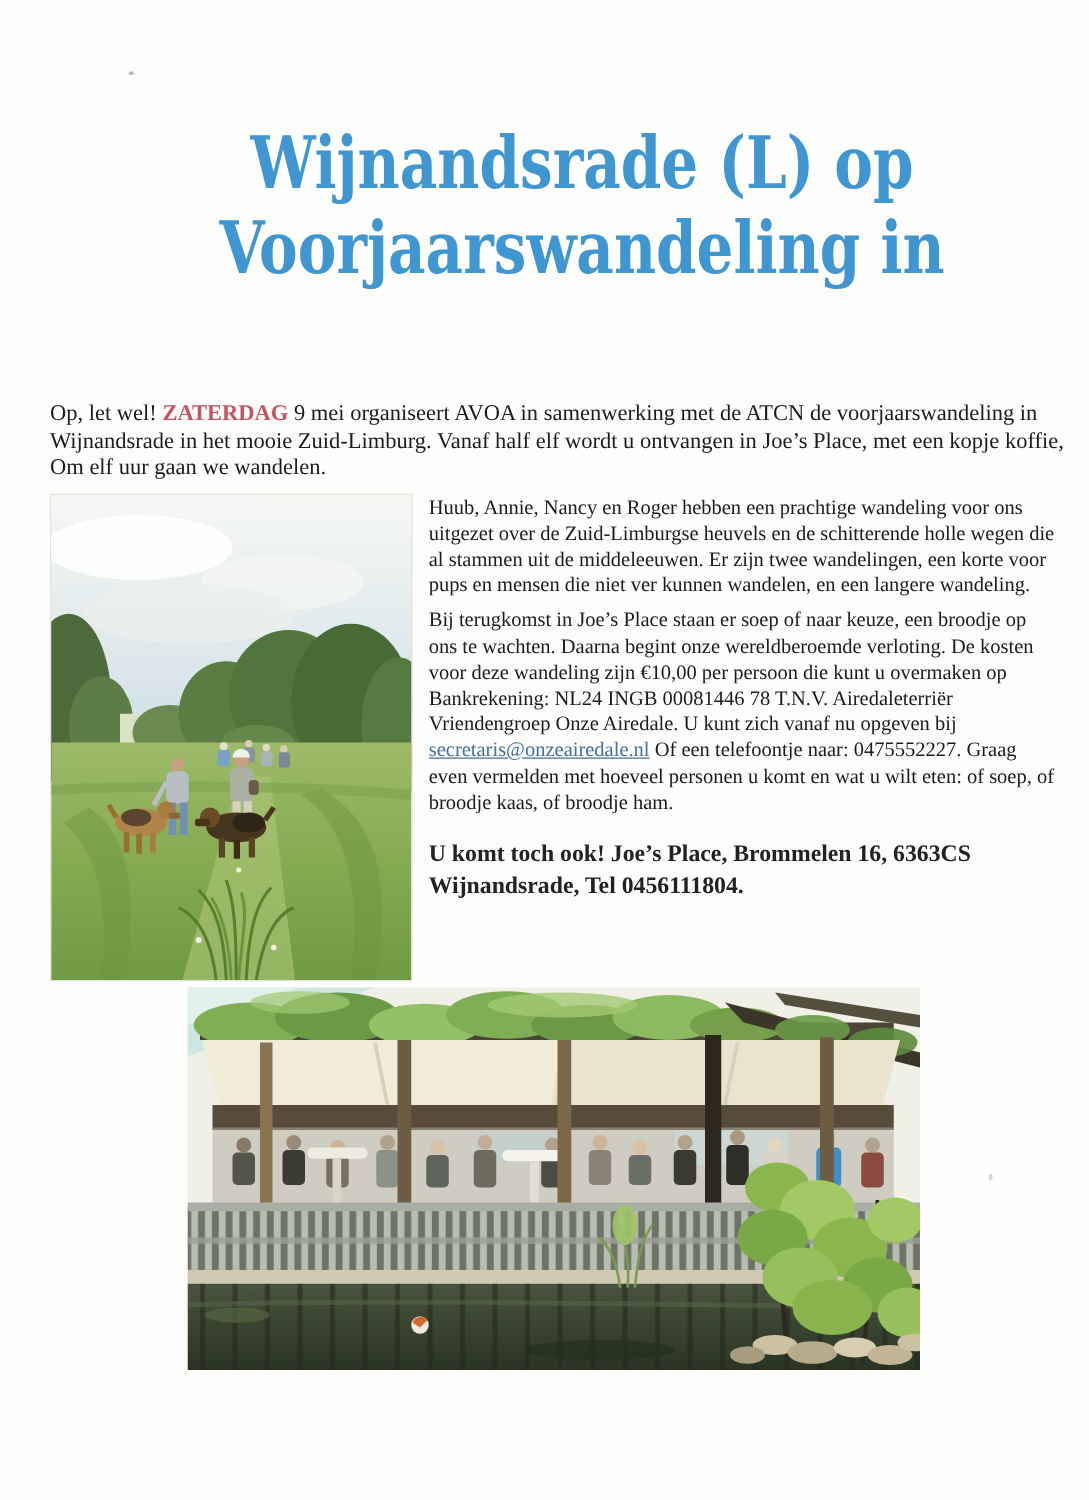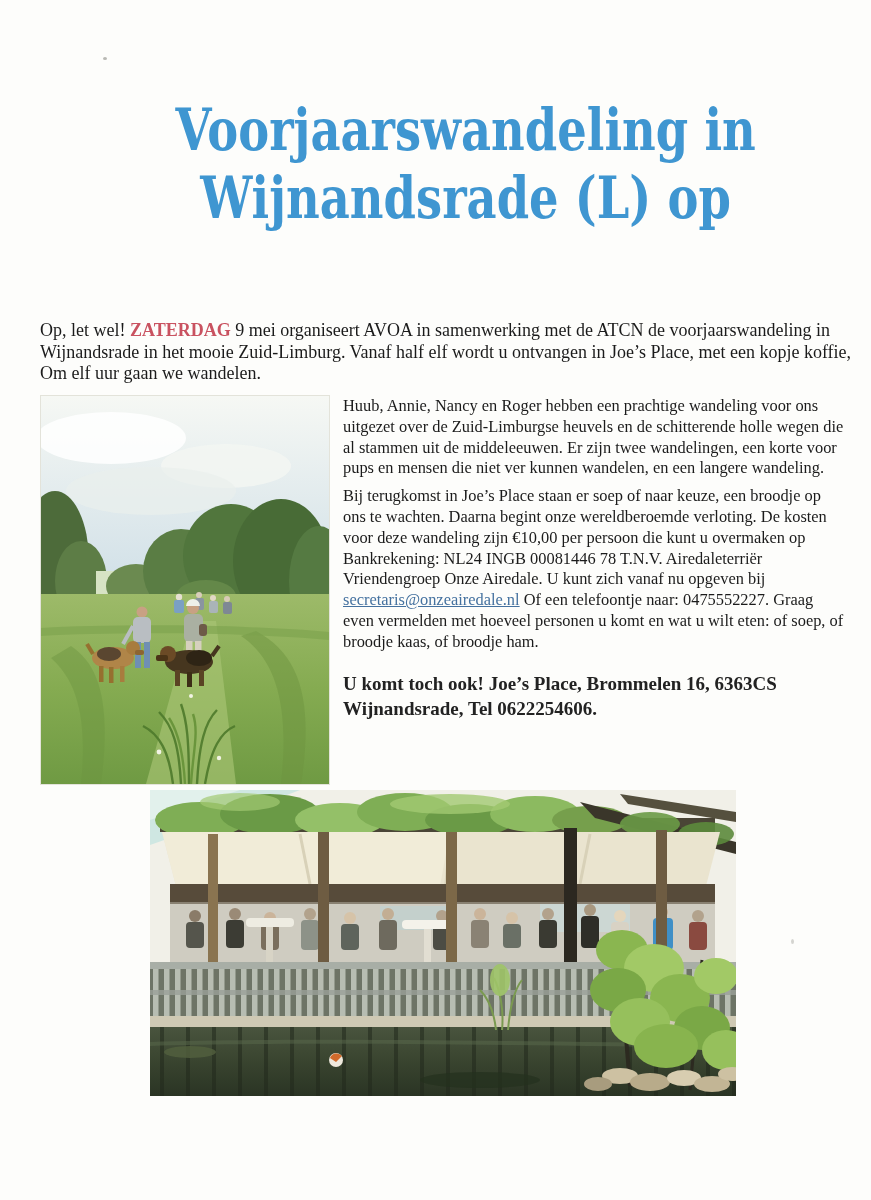--- a/index.html
+++ b/index.html
@@ -62,22 +62,22 @@
 </style>
 </head>
 <body>
 
 <div class="page">
 
   <div class="speck a"></div>
   <div class="speck b"></div>
 
   <div class="title-block">
+    <div><span class="title-line">Wijnandsrade (L) op</span></div>
     <div><span class="title-line">Voorjaarswandeling in</span></div>
-    <div><span class="title-line">Wijnandsrade (L) op</span></div>
   </div>
 
   <div class="intro">
     <span>Op, let wel! </span><span class="red-bold">ZATERDAG</span><span> 9 mei organiseert AVOA in samenwerking met de ATCN de voorjaarswandeling in Wijnandsrade in het mooie Zuid-Limburg. Vanaf half elf wordt u ontvangen in Joe’s Place, met een kopje koffie, Om elf uur gaan we wandelen.</span>
   </div>
 
   <div class="photo-meadow">
     <svg width="288" height="388" viewBox="0 0 288 388">
       <defs>
         <linearGradient id="sky1" x1="0" y1="0" x2="0" y2="1">
@@ -174,21 +174,21 @@
           <circle cx="150" cy="300" r="2"></circle>
       </g>
     </svg>
   </div>
 
   <div class="right-col">
     <p>Huub, Annie, Nancy en Roger hebben een prachtige wandeling voor ons uitgezet over de Zuid-Limburgse heuvels en de schitterende holle wegen die al stammen uit de middeleeuwen. Er zijn twee wandelingen, een korte voor pups en mensen die niet ver kunnen wandelen, en een langere wandeling.</p>
     <p>
       <span>Bij terugkomst in Joe’s Place staan er soep of naar keuze, een broodje op ons te wachten. Daarna begint onze wereldberoemde verloting. De kosten voor deze wandeling zijn €10,00 per persoon die kunt u overmaken op Bankrekening: NL24 INGB 00081446 78 T.N.V. Airedaleterriër Vriendengroep Onze Airedale.  U kunt zich vanaf nu opgeven bij </span><a class="email-link">secretaris@onzeairedale.nl</a><span> Of een telefoontje naar: 0475552227. Graag even vermelden met hoeveel personen u komt en wat u wilt eten: of soep, of broodje kaas, of broodje ham.</span>
     </p>
-    <p class="closing">U komt toch ook! Joe’s Place, Brommelen 16, 6363CS Wijnandsrade, Tel 0622254606.</p>
+    <p class="closing">U komt toch ook! Joe’s Place, Brommelen 16, 6363CS Wijnandsrade, Tel 0456111804.</p>
   </div>
 
   <div class="photo-terrace">
     <svg width="586" height="306" viewBox="0 0 586 306">
       <defs>
         <linearGradient id="pond" x1="0" y1="0" x2="0" y2="1">
           <stop offset="0" stop-color="#49543e"></stop>
             <stop offset="0.5" stop-color="#39442f"></stop>
             <stop offset="1" stop-color="#2a3424"></stop>
         </linearGradient>

